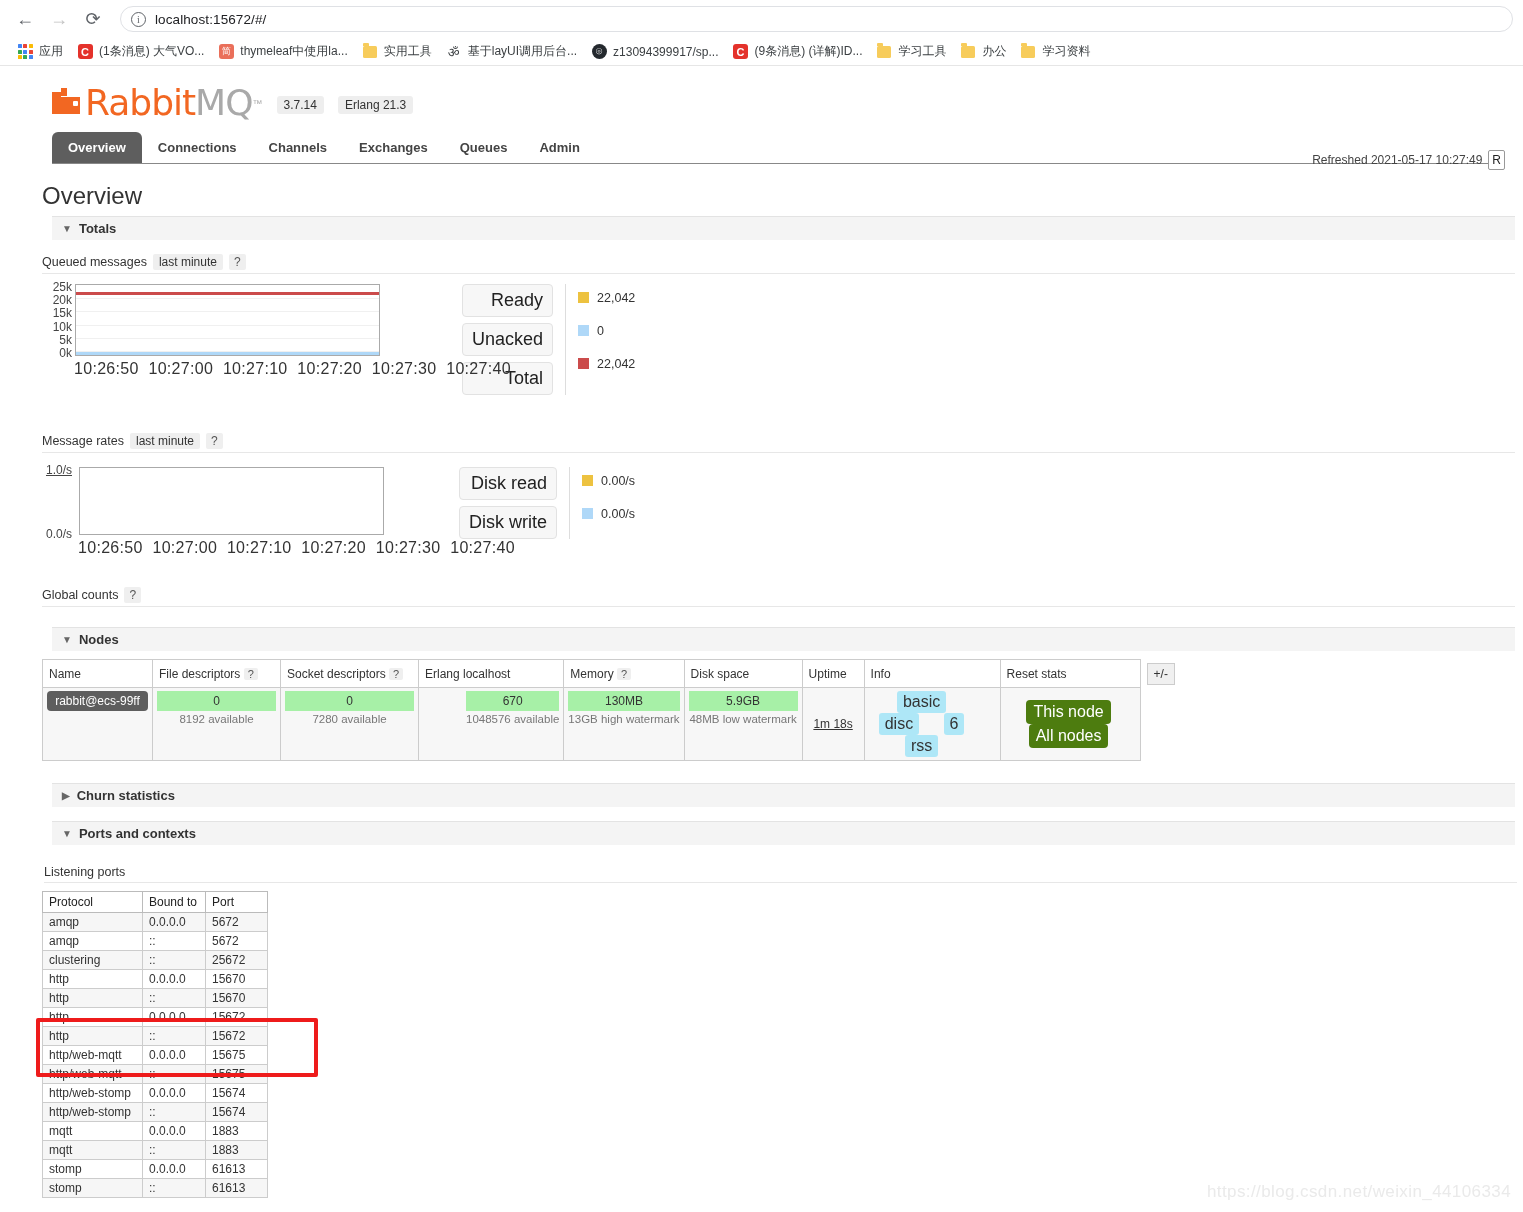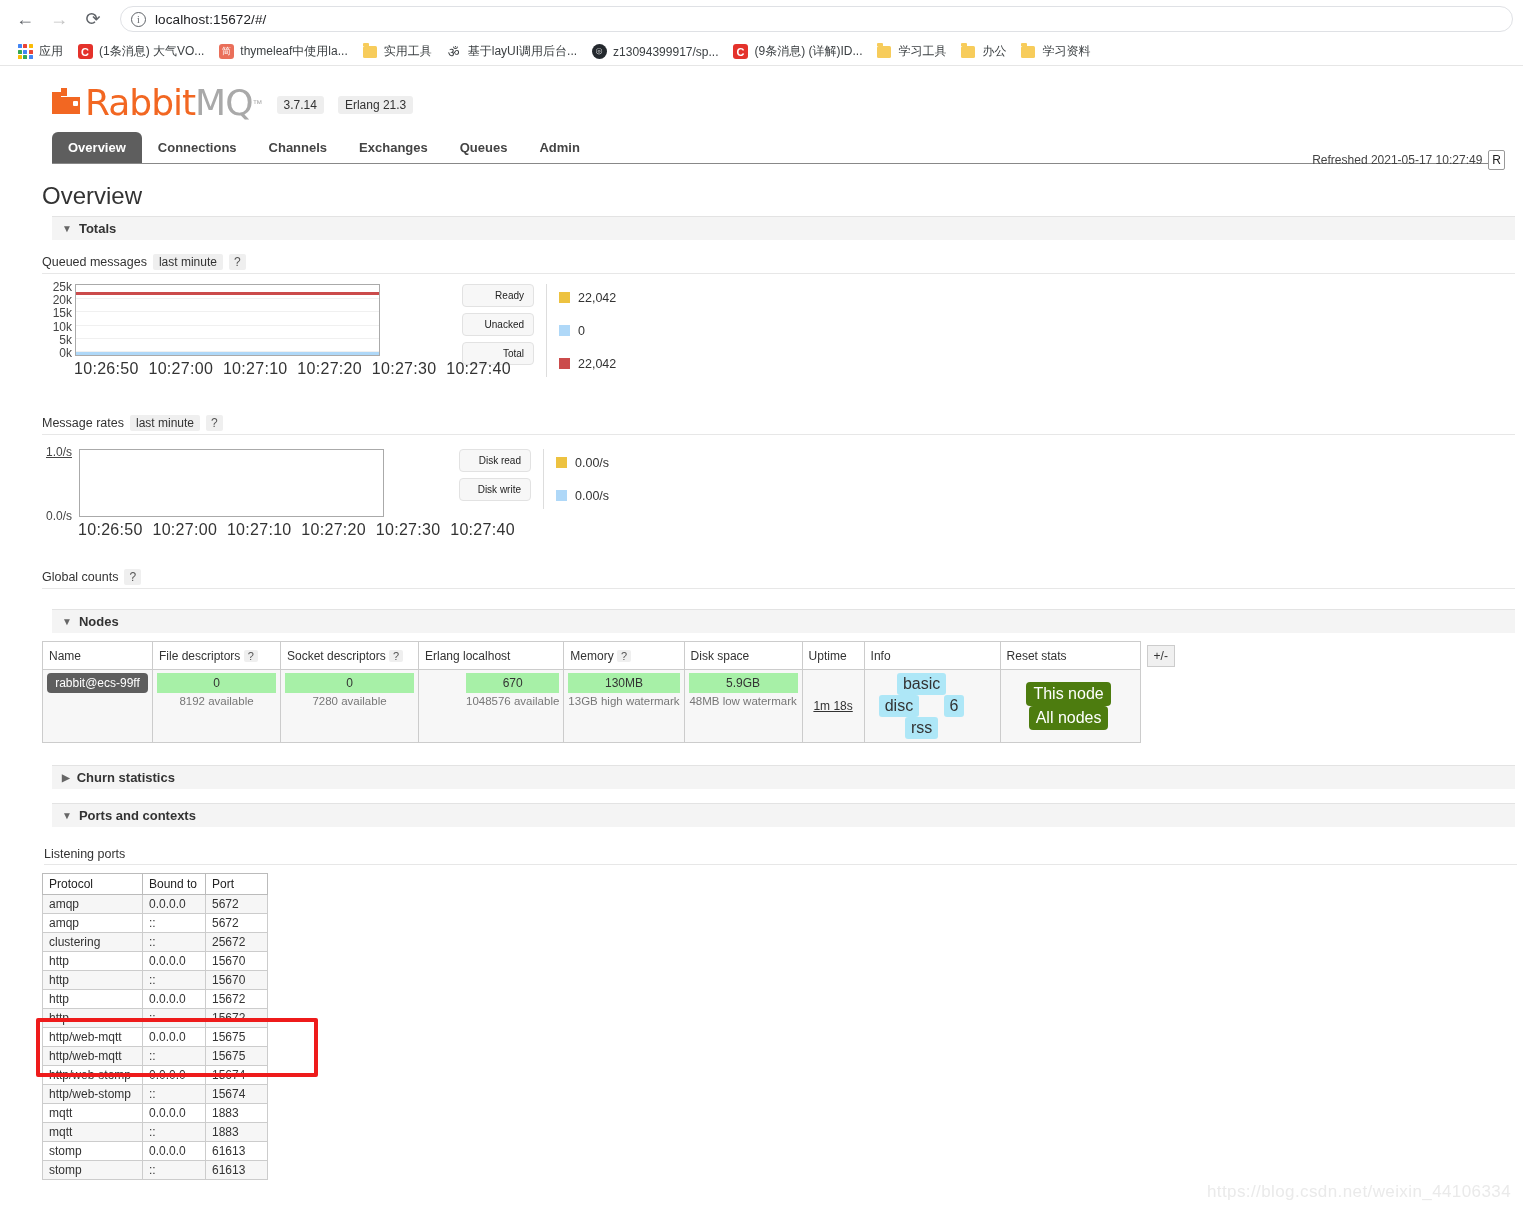--- a/index.html
+++ b/index.html
@@ -90,21 +90,21 @@
   .yaxis { position:absolute; left:0; top:0; width:30px; font-size:12px; color:#444; }
   .ytick { position:absolute; right:0; transform:translateY(-50%); line-height:1; white-space:nowrap; }
   .plot { position:absolute; border:1px solid #aaa; background:#fff; overflow:hidden; }
   .plot .gl { position:absolute; left:0; right:0; height:1px; background:#f0f0f0; }
   .series-line { position:absolute; left:0; right:0; height:2px; }
   .xaxis { position:absolute; font-size:16px; color:#333; white-space:nowrap; letter-spacing:0.3px; }
 
   .legend-block { display:flex; align-items:flex-start; margin-left:20px; }
   .legend-names { display:flex; flex-direction:column; gap:6px; }
   .legend-name {
-    border:1px solid #e2e2e2; background:#f7f7f7; border-radius:4px; padding:5px 9px; font-size:10px;
+    border:1px solid #e2e2e2; background:#f7f7f7; border-radius:4px; padding:5px 9px; font-size:18px;
     color:#222; min-width:72px; text-align:right;
   }
   .legend-sep { width:1px; background:#ddd; margin:0 12px; align-self:stretch; }
   .legend-vals { display:flex; flex-direction:column; gap:6px; }
   .legend-val { display:flex; align-items:center; gap:8px; height:27px; font-size:12.5px; color:#333; }
   .swatch { width:11px; height:11px; display:inline-block; }
 
   .counts-row { display:flex; gap:8px; margin:12px 0 0 22px; }
   .count-btn { background:#5e5e5e; color:#fff; font-size:12.5px; font-weight:bold; padding:8px 12px; border-radius:5px; }
   .count-btn.muted { background:#b3b3b3; }

